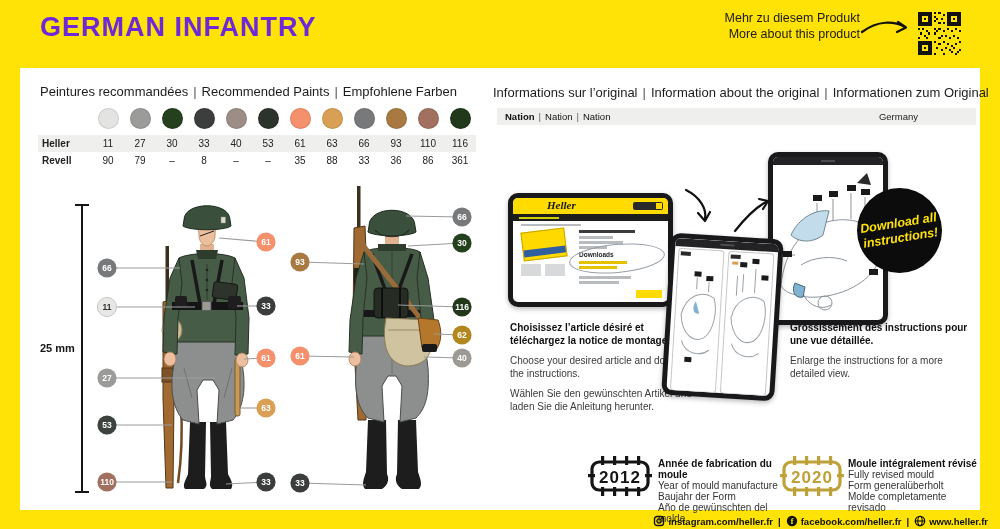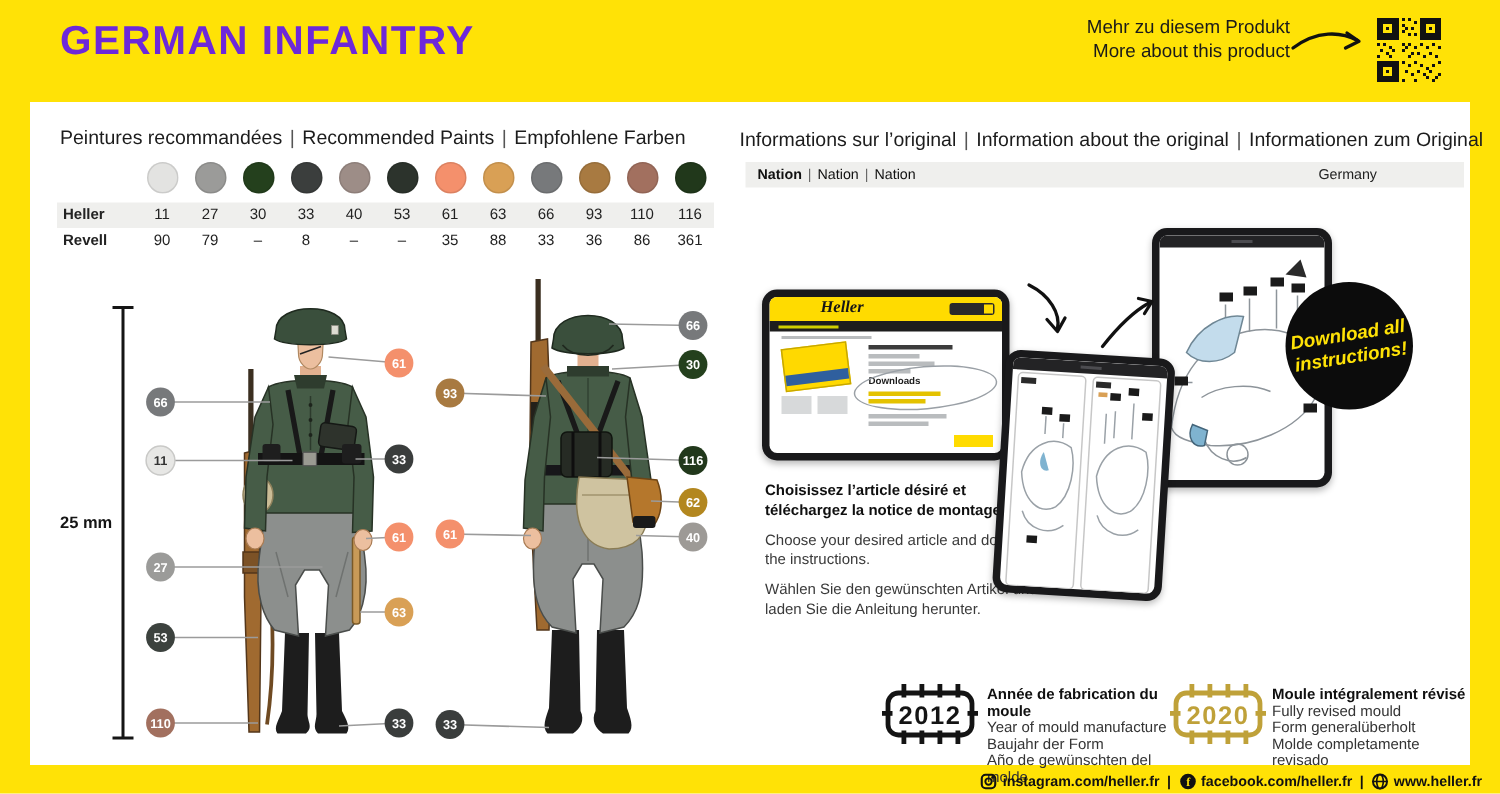--- a/index.html
+++ b/index.html
@@ -441,20 +441,22 @@
     <path d="M759,199 L768,201 L763,209"></path>
   </g>
 </svg>
 
 <div class="abs step step1">
   <p class="lead">Choisissez l’article désiré et téléchargez la notice de montage.</p>
   <p>Choose your desired article and download the instructions.</p>
   <p>Wählen Sie den gewünschten Artikel und laden Sie die Anleitung herunter.</p>
 </div>
 <div class="abs step step2">
+  <p class="lead">Grossissement des instructions pour une vue détaillée.</p>
+  <p>Enlarge the instructions for a more detailed view.</p>
 </div>
 
 <div class="abs st0 stamp"><svg width="64" height="42" viewBox="0 0 64 42">
       <rect x="4" y="7" width="56" height="28" rx="7" fill="none" stroke="#141414" stroke-width="3.2"></rect>
       <rect x="13" y="1" width="3.2" height="9" fill="#141414"></rect>
       <rect x="13" y="32" width="3.2" height="9" fill="#141414"></rect>
       <rect x="25" y="1" width="3.2" height="9" fill="#141414"></rect>
       <rect x="25" y="32" width="3.2" height="9" fill="#141414"></rect>
       <rect x="37" y="1" width="3.2" height="9" fill="#141414"></rect>
       <rect x="37" y="32" width="3.2" height="9" fill="#141414"></rect>

